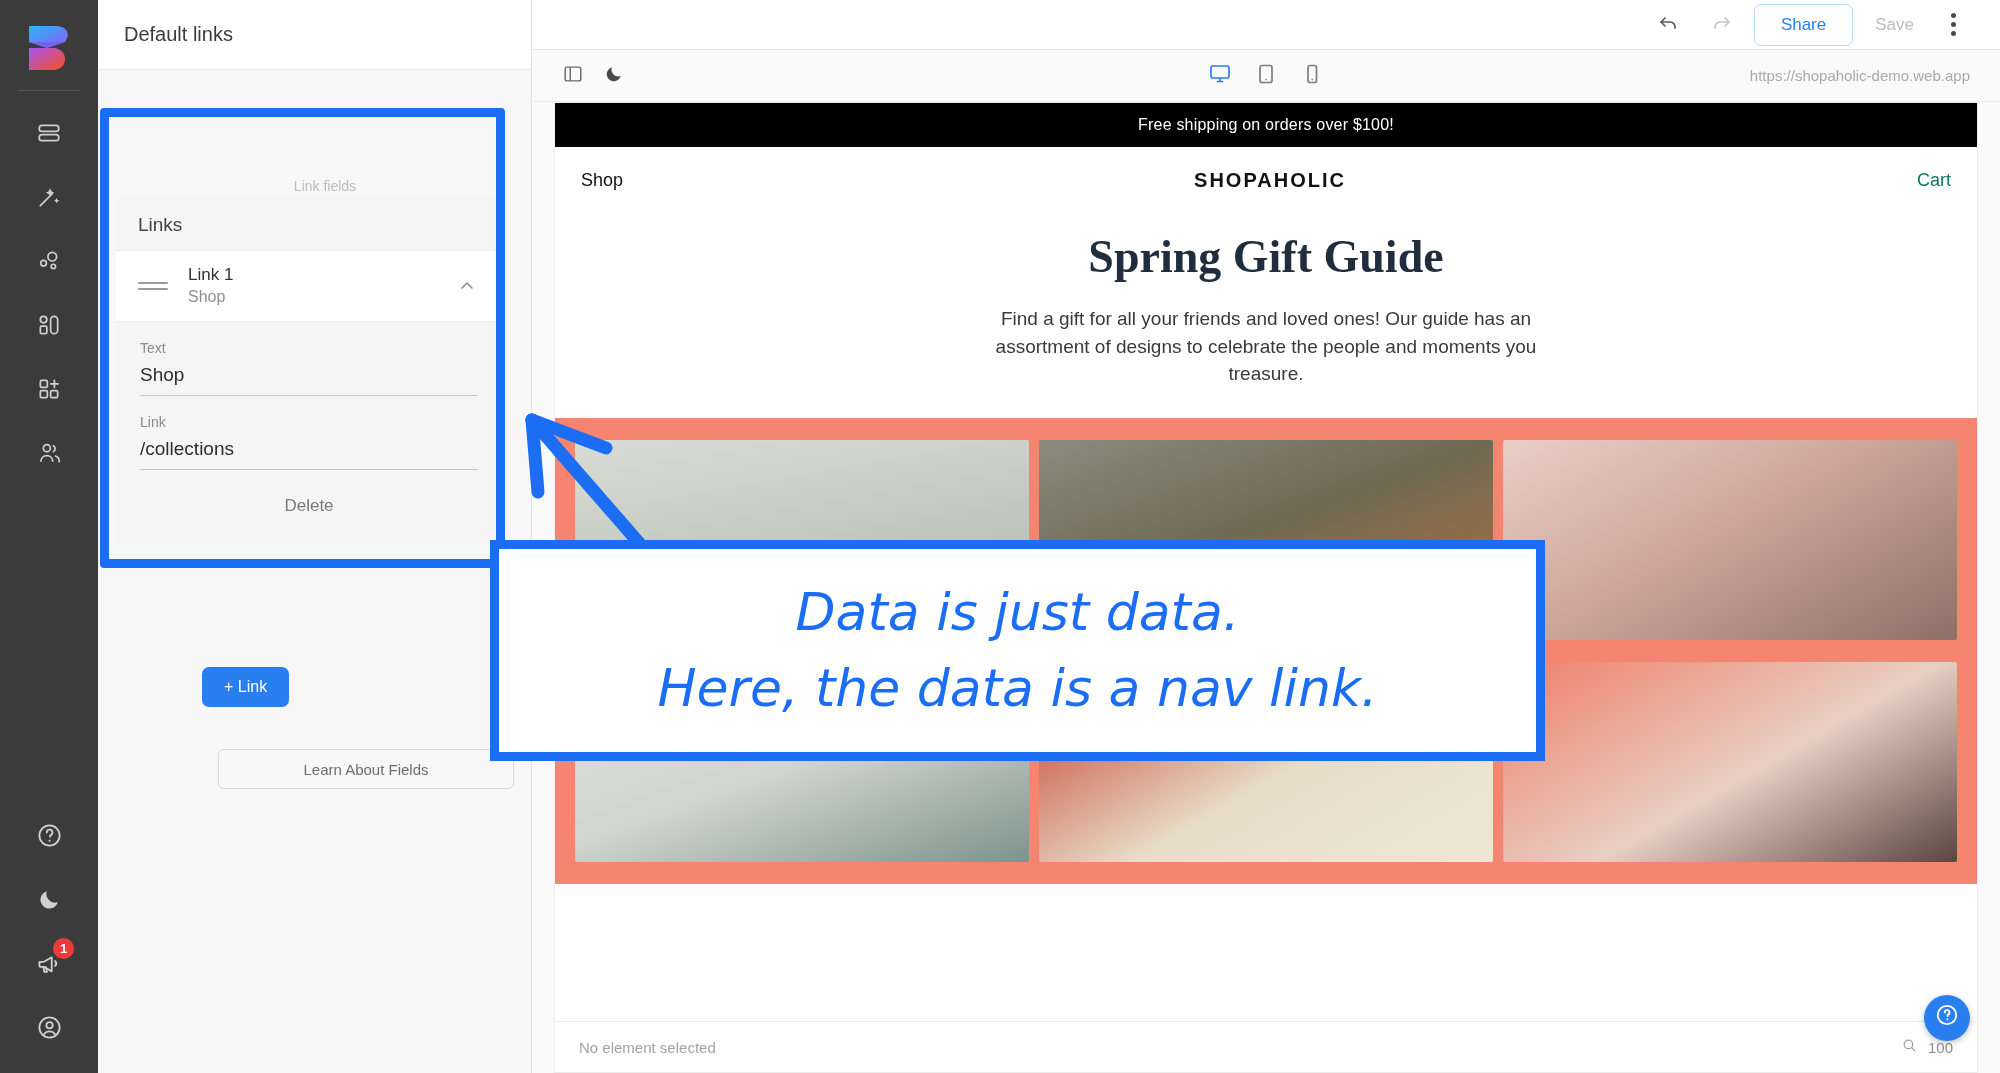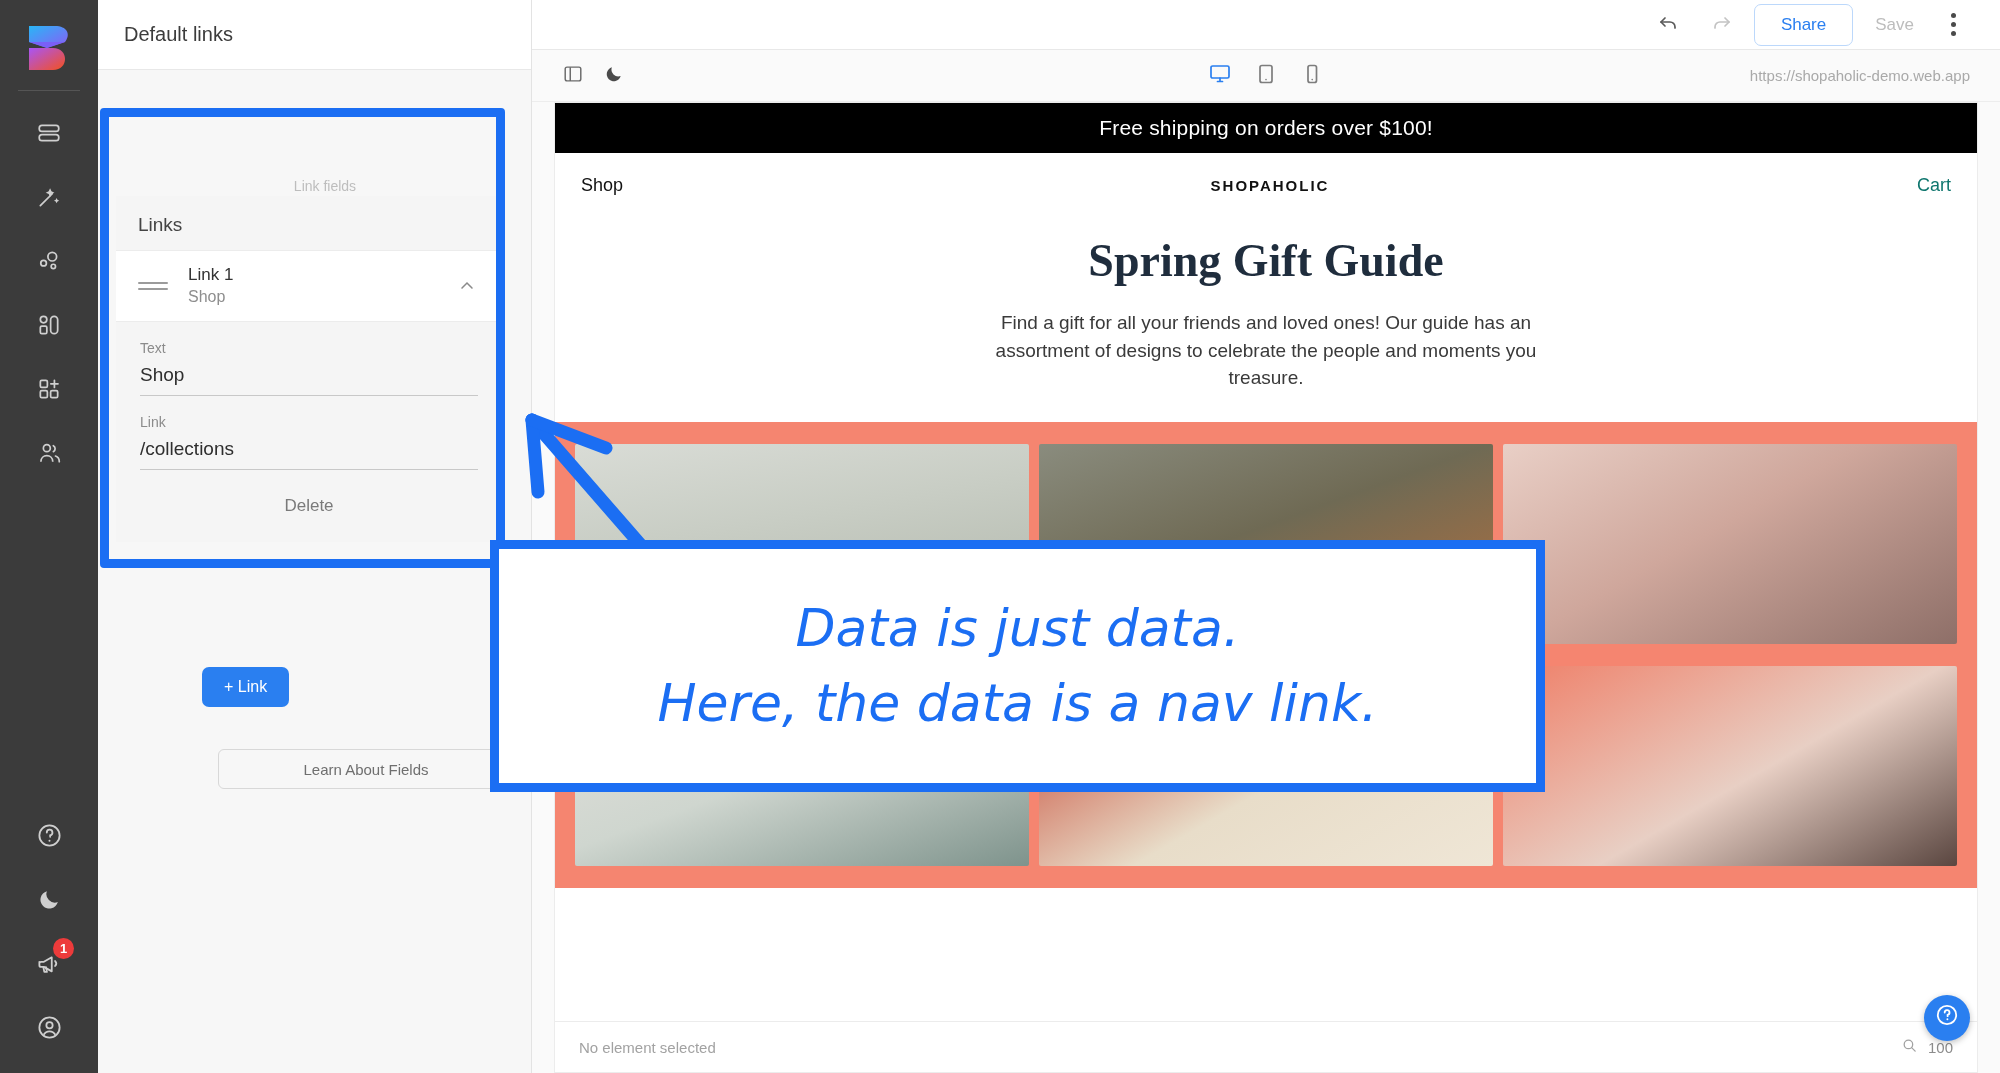--- a/index.html
+++ b/index.html
@@ -107,24 +107,24 @@
     height: 52px; background:#fafafa; display:flex; align-items:center;
     padding: 0 30px; position: relative; border-bottom:1px solid #ededed;
   }
   .pb-left { display:flex; align-items:center; gap: 20px; }
   .pb-center { position:absolute; left:0; right:0; display:flex; justify-content:center; gap: 22px; pointer-events:none;}
   .pb-center > * { pointer-events: auto; }
   .pb-url { margin-left:auto; font-size: 15px; color:#a9a9a9;text-align:center; }
 
   .canvas { flex:1; background:#fff; margin: 0 22px; position: relative; overflow:hidden;
     border:1px solid #ececec; border-bottom:none; }
-  .promo { background:#000; color:#fff; text-align:center; font-size:21px; padding: 13px 0; letter-spacing:.2px;}
+  .promo { background:#000; color:#fff; text-align:center; font-size:16px; padding: 13px 0; letter-spacing:.2px;}
   .site-nav { display:flex; align-items:center; padding: 22px 26px; }
   .nav-left { font-size: 18px; color:#111; }
-  .nav-brand { flex:1; text-align:center; font-size: 15px; font-weight:700; letter-spacing: 2px; color:#111;}
+  .nav-brand { flex:1; text-align:center; font-size: 20px; font-weight:700; letter-spacing: 2px; color:#111;}
   .nav-right { font-size: 18px; color:#0f766e; }
   .hero { text-align:center; padding: 16px 0 30px 0; }
   .hero h1 { font-family:"Liberation Serif", serif; font-size: 46px; color:#1f2d3d; font-weight:700; }
   .hero p { font-size: 19px; color:#3a3a3a; line-height:1.45; max-width: 560px; margin: 22px auto 0 auto; }
 
   .strip { background:#f58570; padding: 22px 20px; display:flex; gap: 10px; }
   .tile { flex:1; height: 200px; border-radius:2px; overflow:hidden; position:relative; }
 
   .statusbar { height: 52px; margin: 0 22px; background:#fff; border:1px solid #ececec;
     display:flex; align-items:center; padding: 0 24px; font-size:15px; color:#a2a2a2; }
@@ -135,21 +135,21 @@
     background:#2a7ff0; display:flex; align-items:center; justify-content:center; color:#fff;
     font-size:22px; cursor:pointer; box-shadow: 0 2px 6px rgba(0,0,0,.25);
   }
 
   
   .anno-box {
     position:absolute; left: 100px; top: 108px; width: 405px; height: 460px;
     border: 9px solid #1b6ef3; border-radius: 4px; pointer-events:none; z-index: 40;
   }
   .callout {
-    position:absolute; left: 490px; top: 540px; width: 1055px; height: 252px;
+    position:absolute; left: 490px; top: 540px; width: 1055px; height: 221px;
     background:#fff; border: 9px solid #1b6ef3; z-index: 42;
     display:flex; flex-direction:column; align-items:center; justify-content:center;
   }
   .callout-line {
     font-family: "DejaVu Sans", sans-serif; color:#1b6ef3; font-size: 52px;
     line-height: 1.45; white-space: nowrap; font-style: italic; font-weight: 400;
   }
   .arrow-svg { position:absolute; left:520px; top:400px; z-index:41; pointer-events:none;}
 </style>
 </head>

